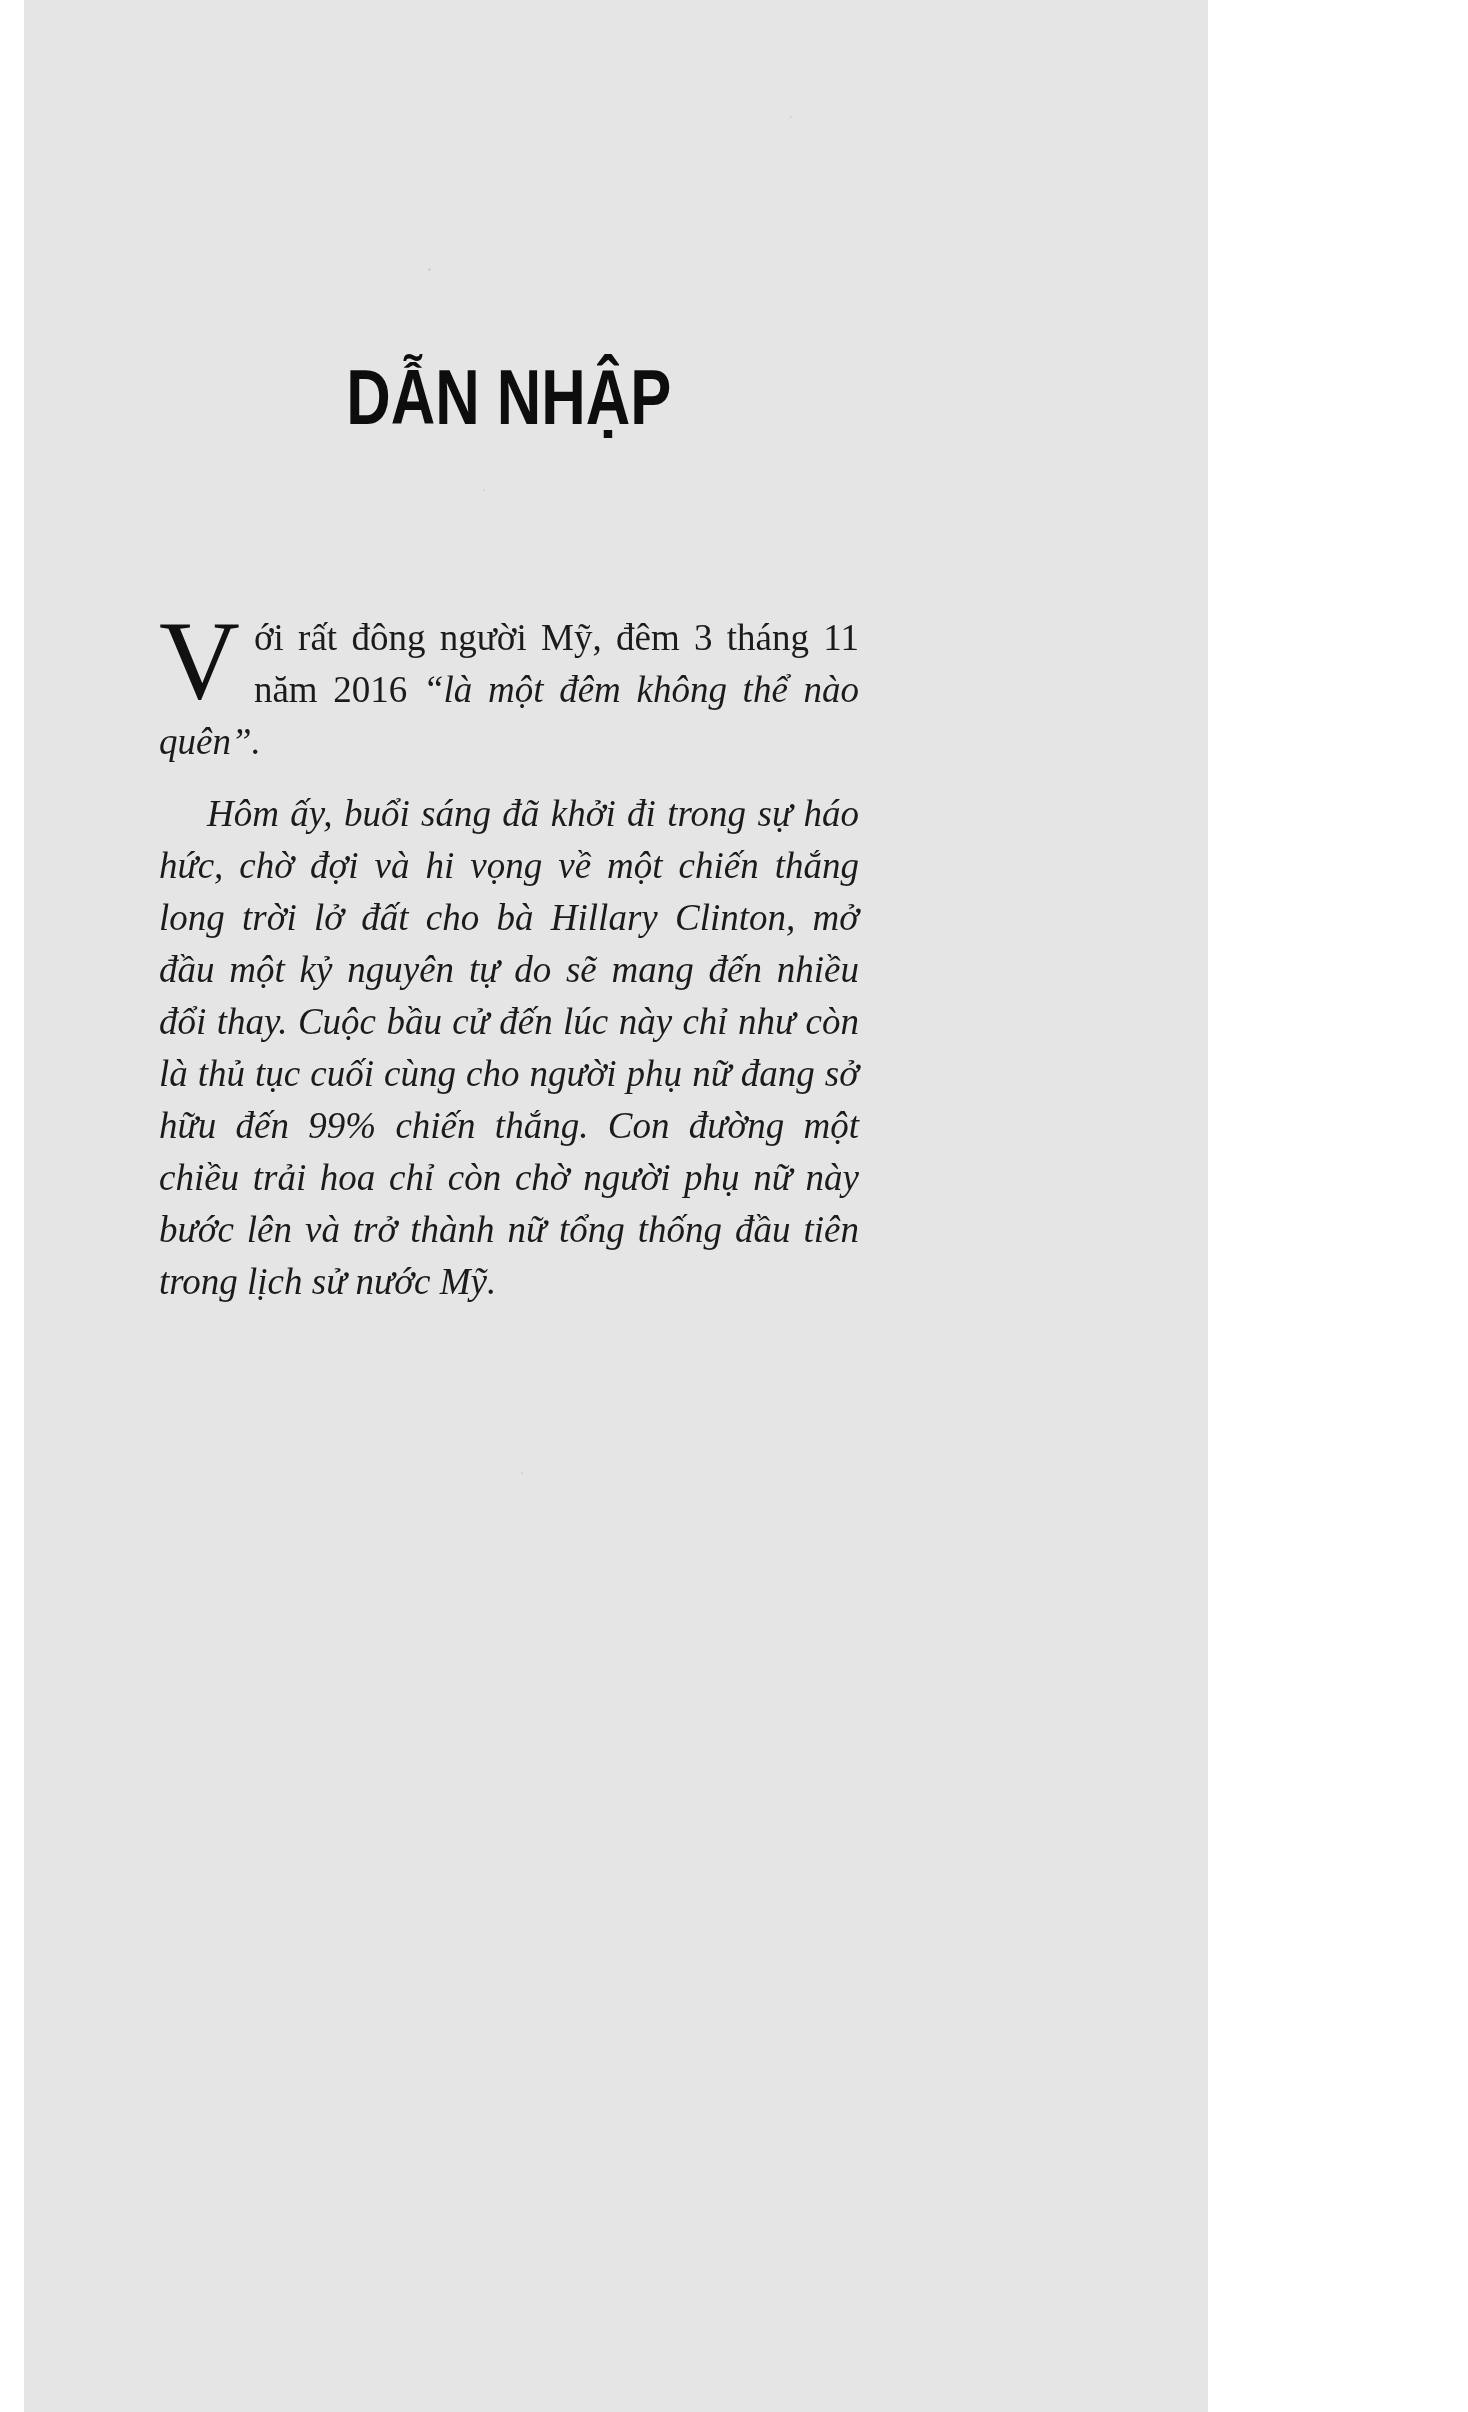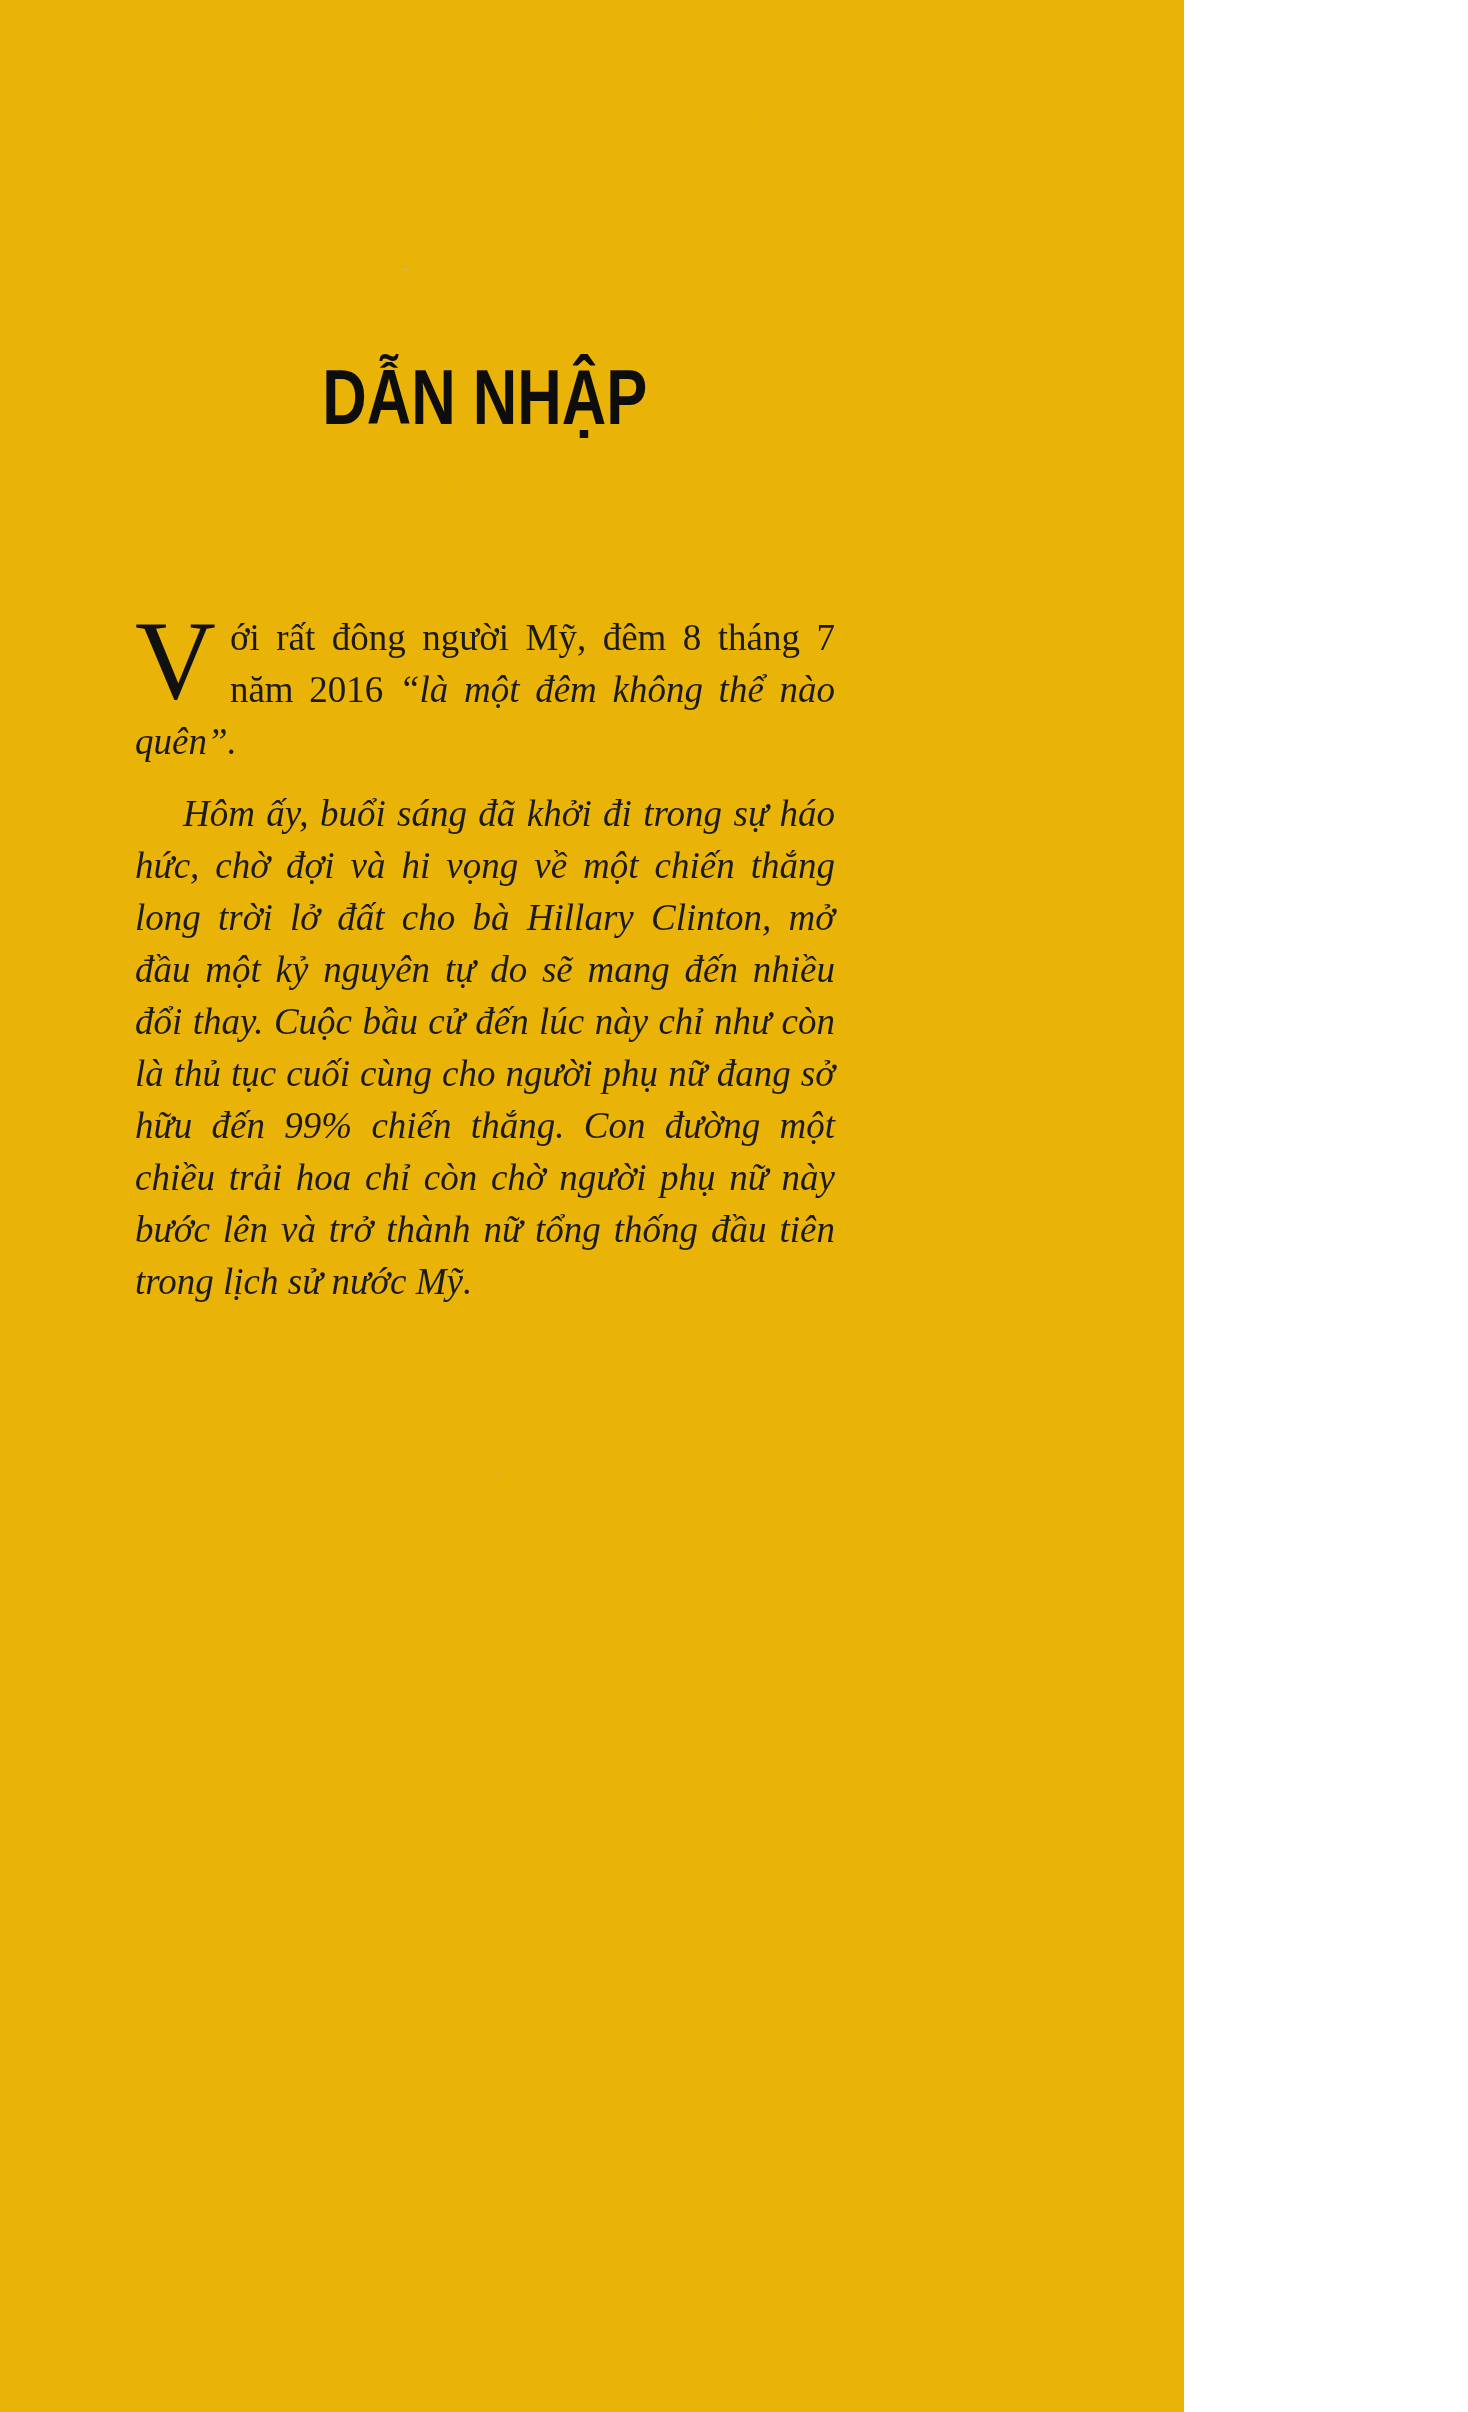--- a/index.html
+++ b/index.html
@@ -4,24 +4,25 @@
 <style>
   html, body {
     margin: 0;
     padding: 0;
     background: #ffffff;
   }
   .page {
     position: relative;
     width: 1184px;
     height: 2412px;
-    background: #eab308;
+    background: #e5e5e5;
     overflow: hidden;
     font-family: "Liberation Serif", serif;
     color: #161616;
+    margin-left: 24px;
   }
   .content {
     position: absolute;
     left: 135px;
     top: 0;
     width: 700px;
   }
   .chapter-title {
     margin: 362px 0 0 0;
     text-align: center;
@@ -86,20 +87,20 @@
   <span class="speck s3"></span>
   <span class="speck s4"></span>
   <span class="speck s5"></span>
 
   <div class="content">
 
     <h1 class="chapter-title"><span class="stretch">DẪN NHẬP</span></h1>
 
     <div class="body-text">
 
-      <p class="para"><span class="dropcap">V</span><span>ới rất đông người Mỹ, đêm 8 tháng 7 năm 2016 </span><span class="quote-italic">“là một đêm không thể nào quên”.</span></p>
+      <p class="para"><span class="dropcap">V</span><span>ới rất đông người Mỹ, đêm 3 tháng 11 năm 2016 </span><span class="quote-italic">“là một đêm không thể nào quên”.</span></p>
 
       <p class="para indented">Hôm ấy, buổi sáng đã khởi đi trong sự háo hức, chờ đợi và hi vọng về một chiến thắng long trời lở đất cho bà Hillary Clinton, mở đầu một kỷ nguyên tự do sẽ mang đến nhiều đổi thay. Cuộc bầu cử đến lúc này chỉ như còn là thủ tục cuối cùng cho người phụ nữ đang sở hữu đến 99% chiến thắng. Con đường một chiều trải hoa chỉ còn chờ người phụ nữ này bước lên và trở thành nữ tổng thống đầu tiên trong lịch sử nước Mỹ.</p>
 
 
     </div>
   </div>
 </div>
 
 </body></html>

